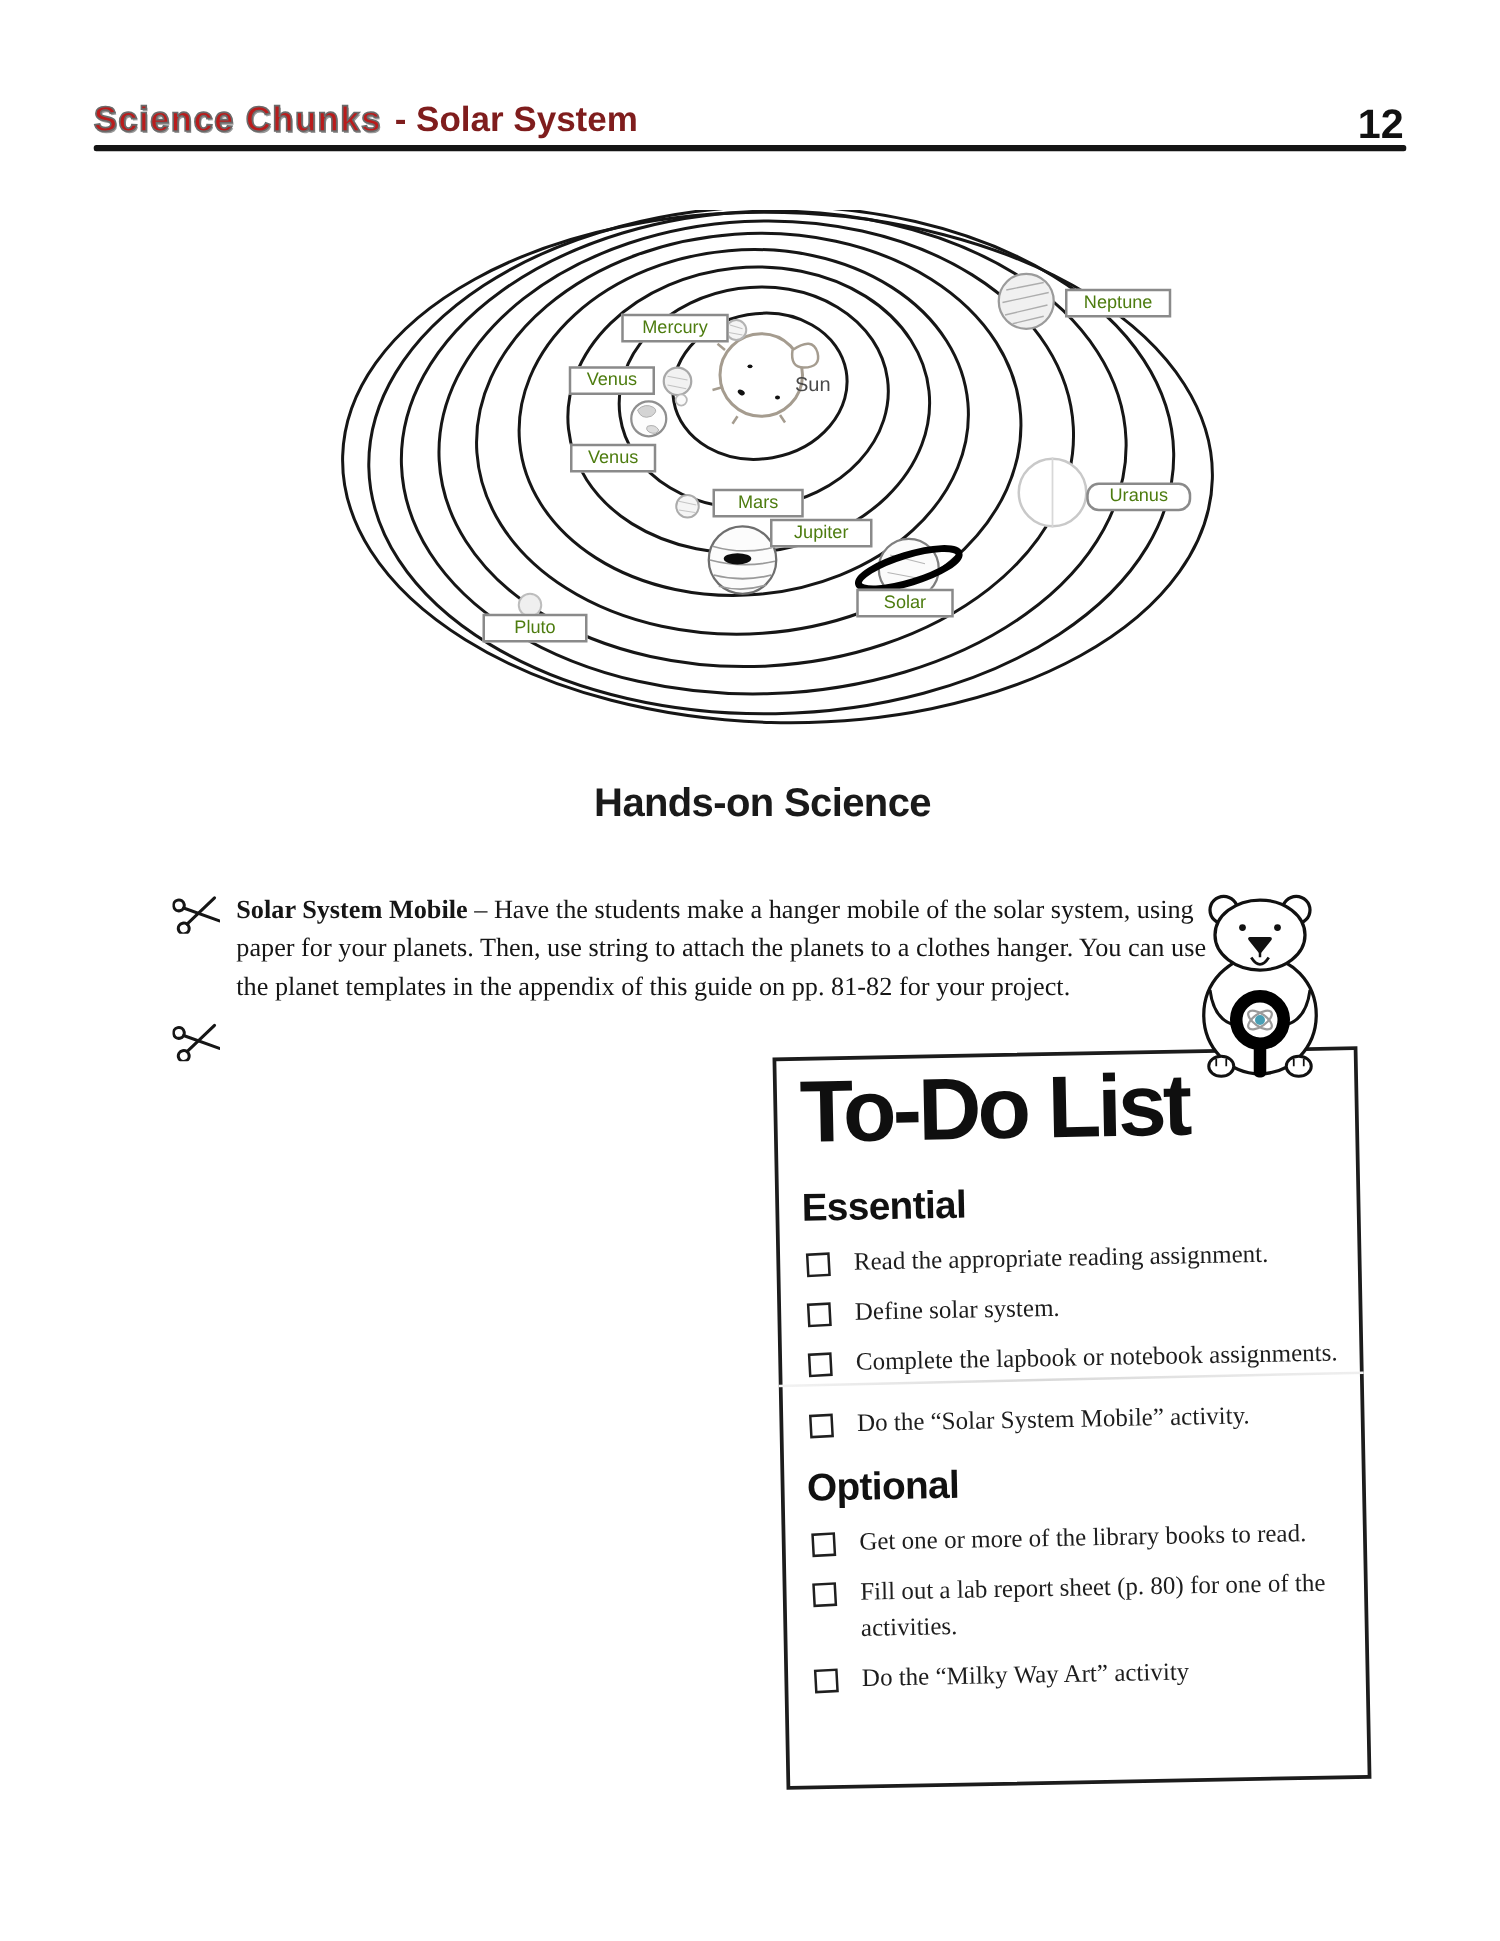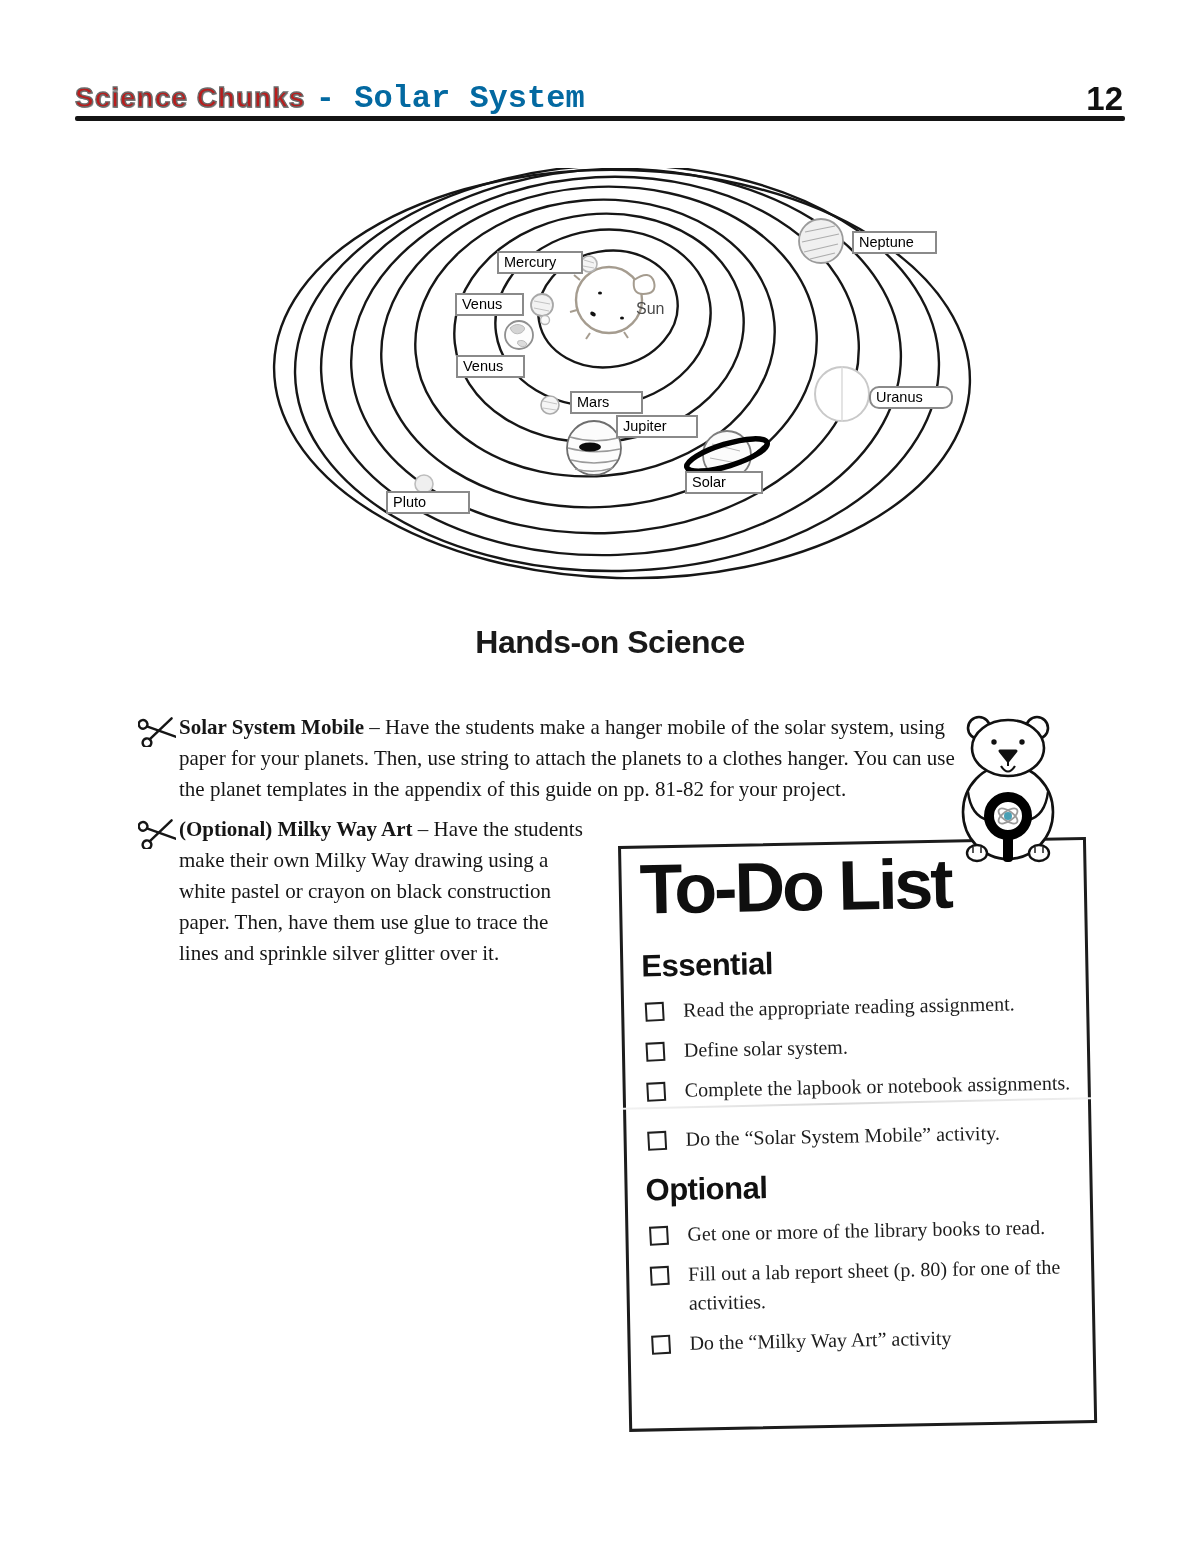--- a/index.html
+++ b/index.html
@@ -6,43 +6,43 @@
   .page{
     position:relative;width:1200px;height:1553px;background:#fff;overflow:hidden;
     font-family:"Liberation Sans",sans-serif;color:#1a1a1a;
   }
   
   .header{position:absolute;left:75px;top:80px;width:1050px;height:34px;}
   .brand{
     font-size:28px;font-weight:bold;letter-spacing:1px;color:#b91c1c;
     -webkit-text-stroke:1.3px #6a6a6a;text-shadow:1px 1px 0 #9a9a9a;
   }
-  .header-title{font-size:32px;font-weight:bold;color:#0369a1;margin-left:6px;font-family:Liberation Mono, monospace;}
+  .header-title{font-size:28px;font-weight:bold;color:#7f1d1d;margin-left:6px;}
   .page-number{position:absolute;right:2px;top:0;font-size:33px;font-weight:bold;color:#111;}
   .header-rule{position:absolute;left:75px;top:116px;width:1050px;height:5px;background:#141414;border-radius:2px;}
 
   
   .diagram{position:absolute;left:272px;top:168px;width:706px;height:424px;}
   .diagram svg{position:absolute;left:0;top:0;}
   .planet-label{
-    position:absolute;border:2px solid #8a8a8a;background:#fff;color:#000000;
-    font-size:14.5px;line-height:19px;height:19px;padding:0 5px;
+    position:absolute;border:2px solid #8a8a8a;background:#fff;color:#4d7c0f;
+    font-size:14.5px;line-height:19px;height:19px;text-align:center;padding:0 5px;
   }
   .sun-label{position:absolute;color:#4a4a4a;font-size:16px;}
 
   
   .h1{position:absolute;left:0;top:624px;width:1220px;text-align:center;font-size:32px;font-weight:bold;letter-spacing:-0.5px;}
   .h2{position:absolute;left:113px;top:669px;font-size:28px;font-weight:bold;letter-spacing:-0.5px;}
 
   
   .activities{position:absolute;left:138px;top:712px;width:850px;
     font-family:"Liberation Serif",serif;font-size:21px;line-height:31px;color:#161616;}
   .activity{display:flex;align-items:flex-start;margin-bottom:9px;}
   .scissors{flex:0 0 38px;width:38px;height:32px;margin-top:3px;}
-  .activity-text{margin-left:3px;}
+  .activity-text{margin-left:13px;}
   .activity-text b{font-weight:bold;}
   .w-wide{width:782px;}
   .w-narrow{width:406px;}
 
   
   .todo-box{
     position:absolute;left:618px;top:846px;width:462px;height:580px;
     border:3px solid #1c1c1c;background:#fff;transform:rotate(-1.1deg);transform-origin:0 0;
   }
   .todo-inner{position:relative;padding:4px 0 0 18px;height:100%;}
@@ -212,24 +212,20 @@
     </div>
     <div class="activity">
       <svg class="scissors" viewBox="0 0 40 34">
         <g transform="rotate(-12 20 17)" stroke="#161616" stroke-width="2.6" fill="none" stroke-linecap="round">
           <circle cx="7" cy="7" r="4.6"></circle>
             <circle cx="7" cy="27" r="4.6"></circle>
           <line x1="10.5" y1="10" x2="38" y2="27"></line>
             <line x1="10.5" y1="24" x2="38" y2="7"></line>
         </g>
       </svg>
-      <div class="activity-text w-narrow">
-        <b>(Optional) Milky Way Art</b>
-        <span>– Have the students make their own Milky Way drawing using a white pastel or crayon on black construction paper. Then, have them use glue to trace the lines and sprinkle silver glitter over it.</span>
-      </div>
     </div>
   </div>
 
   <div class="todo-box">
     <div class="todo-inner">
       <div class="todo-title">To-Do List</div>
 
       <div class="group-heading gh-essential">Essential</div>
       <div class="todo-list">
         <div class="todo-item">

